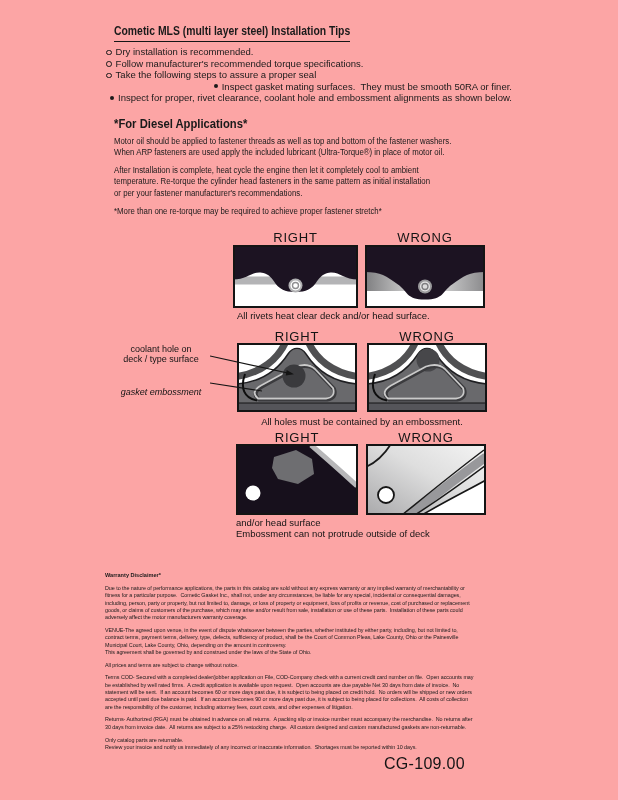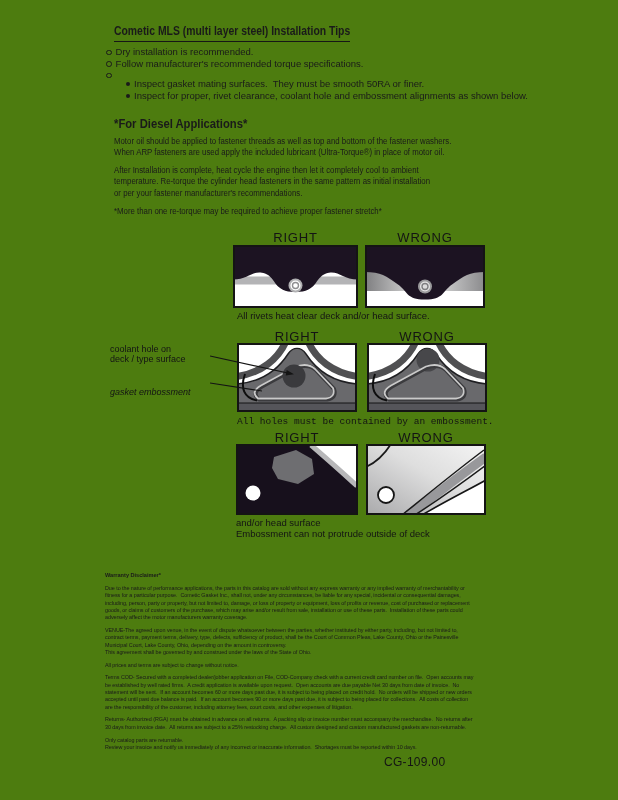--- a/index.html
+++ b/index.html
@@ -1,72 +1,73 @@
 <!DOCTYPE html>
 <html><head>
 <meta charset="utf-8">
 <style>
   html,body{margin:0;padding:0;background:#ffffff;}
   .page{
-    position:relative;width:618px;height:800px;background:#4d7c0f;
+    position:relative;width:618px;height:800px;background:#fca5a5;
     font-family:"Liberation Sans", sans-serif;color:#1a1a1a;overflow:hidden;
   }
   .pre, .lines div{white-space:pre;}
   .title{
     position:absolute;left:114px;top:23px;font-size:13px;font-weight:bold;
     transform:scaleX(0.8);transform-origin:0 0;
     border-bottom:1.5px solid #161616;padding-bottom:2.5px;display:inline-block;
   }
   .bullets{position:absolute;left:106px;top:46px;}
   .b-row{display:flex;align-items:flex-start;line-height:11.6px;font-size:9.5px;}
-  .b-row.sub{margin-left:20px;}
+  .b-row.sub{margin-left:4px;justify-content:flex-end;}
   .mark{flex:0 0 auto;width:3.6px;height:3.6px;border-radius:50%;margin:3.6px 4px 0 0;}
   .mark.open{border:1px solid #1a1a1a;}
   .mark.solid{background:#1a1a1a;width:4px;height:4px;}
   .diesel-h{
     position:absolute;left:114px;top:117px;font-size:12.5px;font-weight:bold;
     transform:scaleX(0.9);transform-origin:0 0;
   }
   .para{position:absolute;left:114px;font-size:8.5px;transform:scaleX(0.92);transform-origin:0 0;}
   .para div{line-height:11.3px;}
   .p1{top:136px;} .p2{top:165px;} .pnote{top:206px;}
   .dgm-label{
     position:absolute;font-size:13px;letter-spacing:0.8px;text-align:center;color:#141414;
   }
   .dgm-box{position:absolute;line-height:0;}
   .caption{position:absolute;font-size:9.5px;color:#141414;}
   .caption div{line-height:10.6px;}
-  .ann-labels{position:absolute;left:110px;width:102px;text-align:left;font-size:9px;color:#141414;}
+  .ann-labels{position:absolute;left:110px;width:102px;text-align:center;font-size:9px;color:#141414;}
   .ann-labels div{line-height:9.8px;}
   .ann-overlay{position:absolute;left:210px;top:350px;z-index:3;line-height:0;}
   .warranty{position:absolute;left:105px;top:572px;width:480px;transform:scaleX(0.93);transform-origin:0 0;}
   .warranty .w-head{font-size:6px;font-weight:bold;margin-bottom:7px;}
   .warranty .w-para{margin-bottom:5.5px;font-size:5.8px;letter-spacing:-0.05px;}
   .warranty .w-para div{line-height:7.3px;}
-  .part-no{position:absolute;left:384px;top:755px;font-size:12px;letter-spacing:0.3px;color:#141414;}
+  .part-no{position:absolute;left:384px;top:755px;font-size:16px;letter-spacing:0.3px;color:#141414;}
   svg{display:block;}
 </style>
 </head>
 <body>
 
 <div class="page">
 
   <div class="title pre">Cometic MLS (multi layer steel) Installation Tips</div>
 
   <div class="bullets">
     <div class="b-row">
       <span class="mark open"></span>
       <span class="pre">Dry installation is recommended.</span>
     </div>
     <div class="b-row">
       <span class="mark open"></span>
       <span class="pre">Follow manufacturer's recommended torque specifications.</span>
     </div>
     <div class="b-row">
       <span class="mark open"></span>
+      <span class="pre">Take the following steps to assure a proper seal</span>
     </div>
     <div class="b-row sub">
       <span class="mark solid"></span>
       <span class="pre">Inspect gasket mating surfaces.  They must be smooth 50RA or finer.</span>
     </div>
     <div class="b-row sub">
       <span class="mark solid"></span>
       <span class="pre">Inspect for proper, rivet clearance, coolant hole and embossment alignments as shown below.</span>
     </div>
   </div>
@@ -158,21 +159,21 @@
       <path d="M0,41 C24,39 40,28 51,11 C56,3.5 64,3.5 69,11 C80,28 96,39 120,41 V69 H0 Z" fill="#69696c" stroke="#1f1f22" stroke-width="1.4"></path>
       <rect x="1.5" y="60" width="117" height="7.5" fill="#55555a"></rect>
       <path d="M1.5,60 H118.5" stroke="#141414" stroke-width="1"></path>
       <circle cx="61" cy="17" r="11.5" fill="#47474a"></circle>
       <path d="M22,56.5 H90 Q100,55 97,46 L79,27 Q72,20.5 60,24.5 L25,43.5 Q14,50 22,56.5 Z" fill="none" stroke="#3b3b3e" stroke-width="4" stroke-linejoin="round"></path>
       <path d="M21,55.5 H89 Q99,54 96,45 L78,26 Q71,19.5 59,23.5 L24,42.5 Q13,49 21,55.5 Z" fill="none" stroke="#cacaca" stroke-width="1.8" stroke-linejoin="round"></path>
       <path d="M8,31 C3,45 7,55 20,57.5" stroke="#0e0e0e" stroke-width="2" fill="none"></path>
       <rect x="1" y="1" width="118" height="67" fill="none" stroke="#141414" stroke-width="2"></rect>
     </svg>
   </div>
-  <div class="caption pre" style="left:237px;top:416px;width:250px;text-align:center;font-family:Liberation Mono, monospace;">All holes must be contained by an embossment.</div>
+  <div class="caption pre" style="left:237px;top:416px;width:250px;text-align:center;">All holes must be contained by an embossment.</div>
 
   <div class="dgm-label pre" style="left:236px;top:430px;width:122px;">RIGHT</div>
   <div class="dgm-label pre" style="left:366px;top:430px;width:120px;">WRONG</div>
 
   <div class="dgm-box" style="left:236px;top:444px;">
     <svg width="122" height="71" viewBox="0 0 122 71">
       <rect width="122" height="71" fill="#17101c"></rect>
       <path d="M77,0 H122 V41 C104,27 89,13 77,0 Z" fill="#ffffff"></path>
       <path d="M75,1 C90,14 106,28 121,42" stroke="#b7b7b9" stroke-width="5" fill="none"></path>
       <path d="M38,13 L60,6 L76,15 L78,30 L62,40 L42,35 L36,24 Z" fill="#6e6e71"></path>

